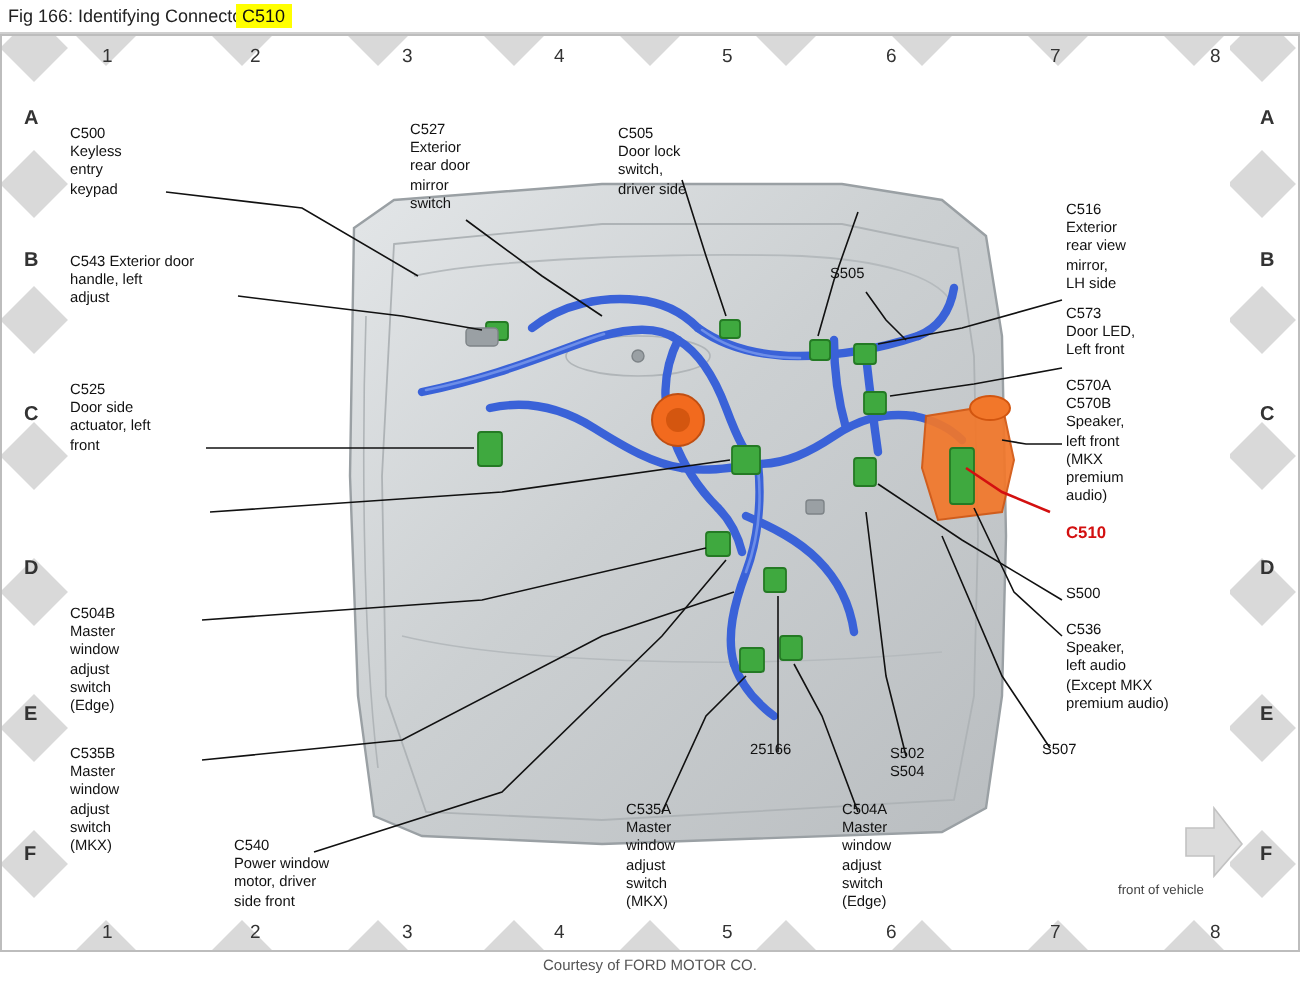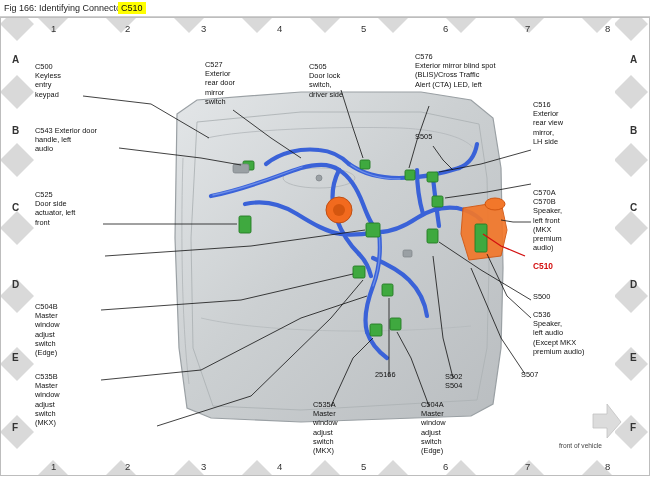--- a/index.html
+++ b/index.html
@@ -251,58 +251,61 @@
         <path d="M592,396 L606,396 L606,386 L620,404 L606,420 L606,410 L592,410 Z"></path>
       </g>
     </svg>
 
     <div class="callout" style="left:34px;top:44px;width:62px">C500
 Keyless
 entry
 keypad</div>
     <div class="callout" style="left:34px;top:108px;width:78px">C543 Exterior door
 handle, left
-audio</div>
+adjust</div>
     <div class="callout" style="left:34px;top:172px;width:70px">C525
 Door side
 actuator, left
 front</div>
     <div class="callout" style="left:34px;top:284px;width:60px">C504B
 Master
 window
 adjust
 switch
 (Edge)</div>
     <div class="callout" style="left:34px;top:354px;width:60px">C535B
 Master
 window
 adjust
 switch
 (MKX)</div>
+    <div class="callout" style="left:116px;top:400px;width:78px">C540
+Power window
+motor, driver
+side front</div>
 
     <div class="callout" style="left:204px;top:42px;width:62px">C527
 Exterior
 rear door
 mirror
 switch</div>
     <div class="callout" style="left:308px;top:44px;width:68px">C505
 Door lock
 switch,
 driver side</div>
-    <div class="callout" style="left:414px;top:34px;width:128px">C576
-Exterior mirror blind spot
-(BLIS)/Cross Traffic
-Alert (CTA) LED, left</div>
     <div class="callout" style="left:414px;top:114px;width:40px">S505</div>
 
     <div class="callout" style="left:532px;top:82px;width:62px">C516
 Exterior
 rear view
 mirror,
 LH side</div>
+    <div class="callout" style="left:532px;top:134px;width:62px">C573
+Door LED,
+Left front</div>
     <div class="callout" style="left:532px;top:170px;width:60px">C570A
 C570B
 Speaker,
 left front
 (MKX
 premium
 audio)</div>
     <div class="callout red" style="left:532px;top:244px;width:48px">C510</div>
     <div class="callout" style="left:532px;top:274px;width:48px">S500</div>
     <div class="callout" style="left:532px;top:292px;width:78px">C536
@@ -324,13 +327,14 @@
 Master
 window
 adjust
 switch
 (MKX)</div>
     <div class="callout" style="left:374px;top:352px;width:44px">25166</div>
 
     <div class="fov" style="left:558px;top:424px">front of vehicle</div>
   </div>
 
+  <div class="credit">Courtesy of FORD MOTOR CO.</div>
 </div>
 
 </body></html>

